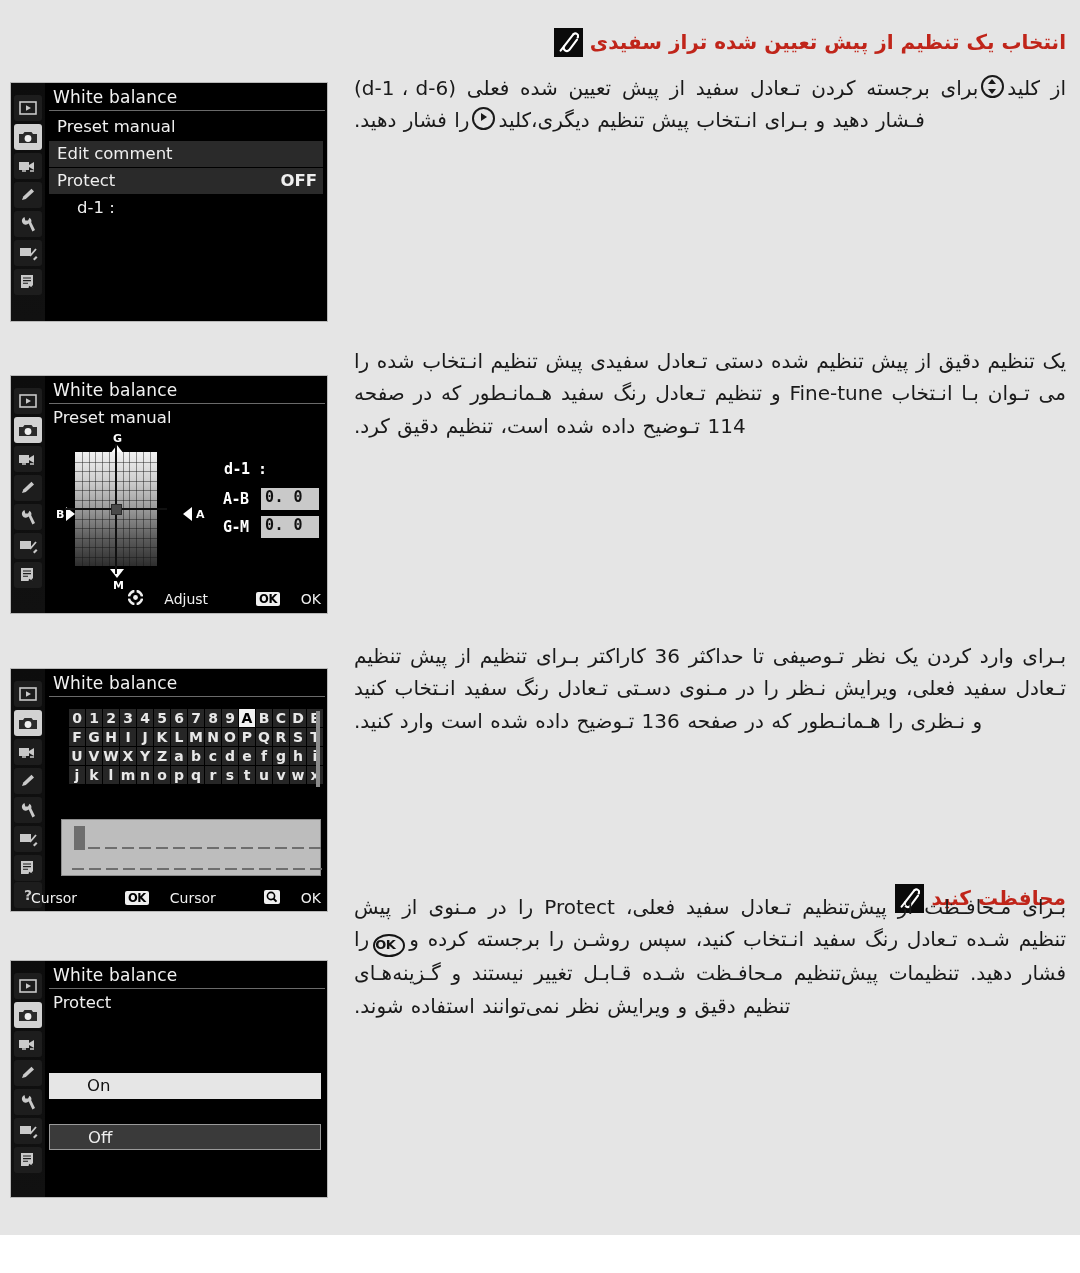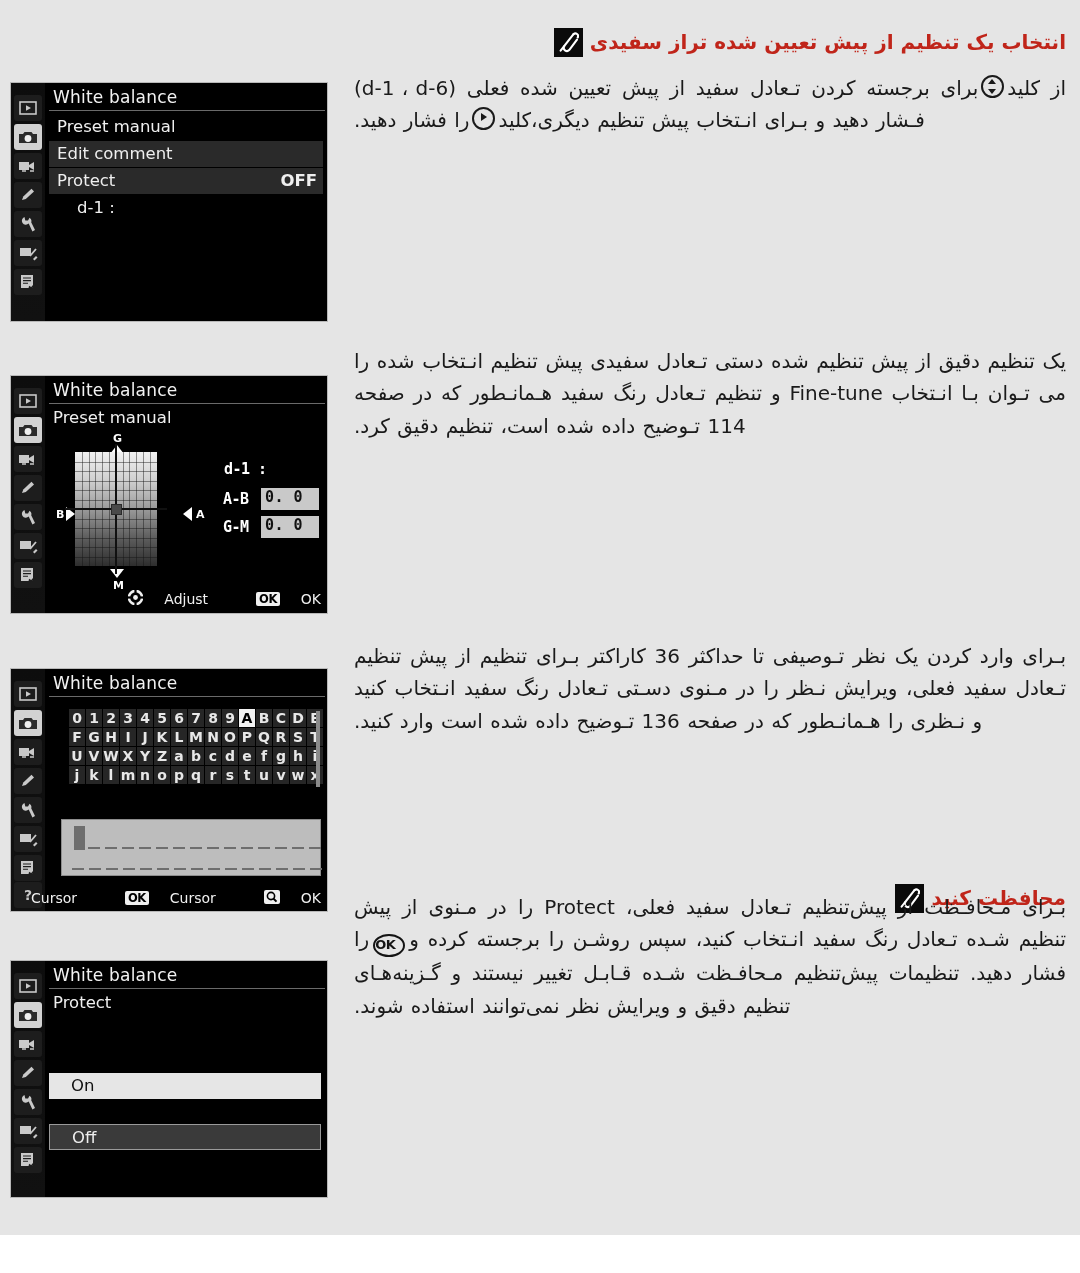--- a/index.html
+++ b/index.html
@@ -149,21 +149,21 @@
   .txtfield{
     position:absolute;background:#bdbdbd;border:1px solid #8d8d8d;
   }
   .txtcur{position:absolute;background:#6e6e6e;}
   .dash-row{position:absolute;display:flex;gap:5px;}
   .dash{width:12px;height:2px;background:#6e6e6e;}
 
   
   .optrow{
     position:absolute;height:26px;line-height:26px;font-size:16.5px;
-    direction:ltr;text-align:left;padding-left:22px;box-sizing:border-box;
+    direction:ltr;text-align:left;padding-left:38px;box-sizing:border-box;
   }
   .optrow.on{background:#e6e6e6;color:#111;}
   .optrow.off{background:#3a3a3a;color:#efefef;border:1px solid #9a9a9a;}
 </style>
 </head>
 <body>
 
 <div class="page">
 
   <div class="rtl-col">

